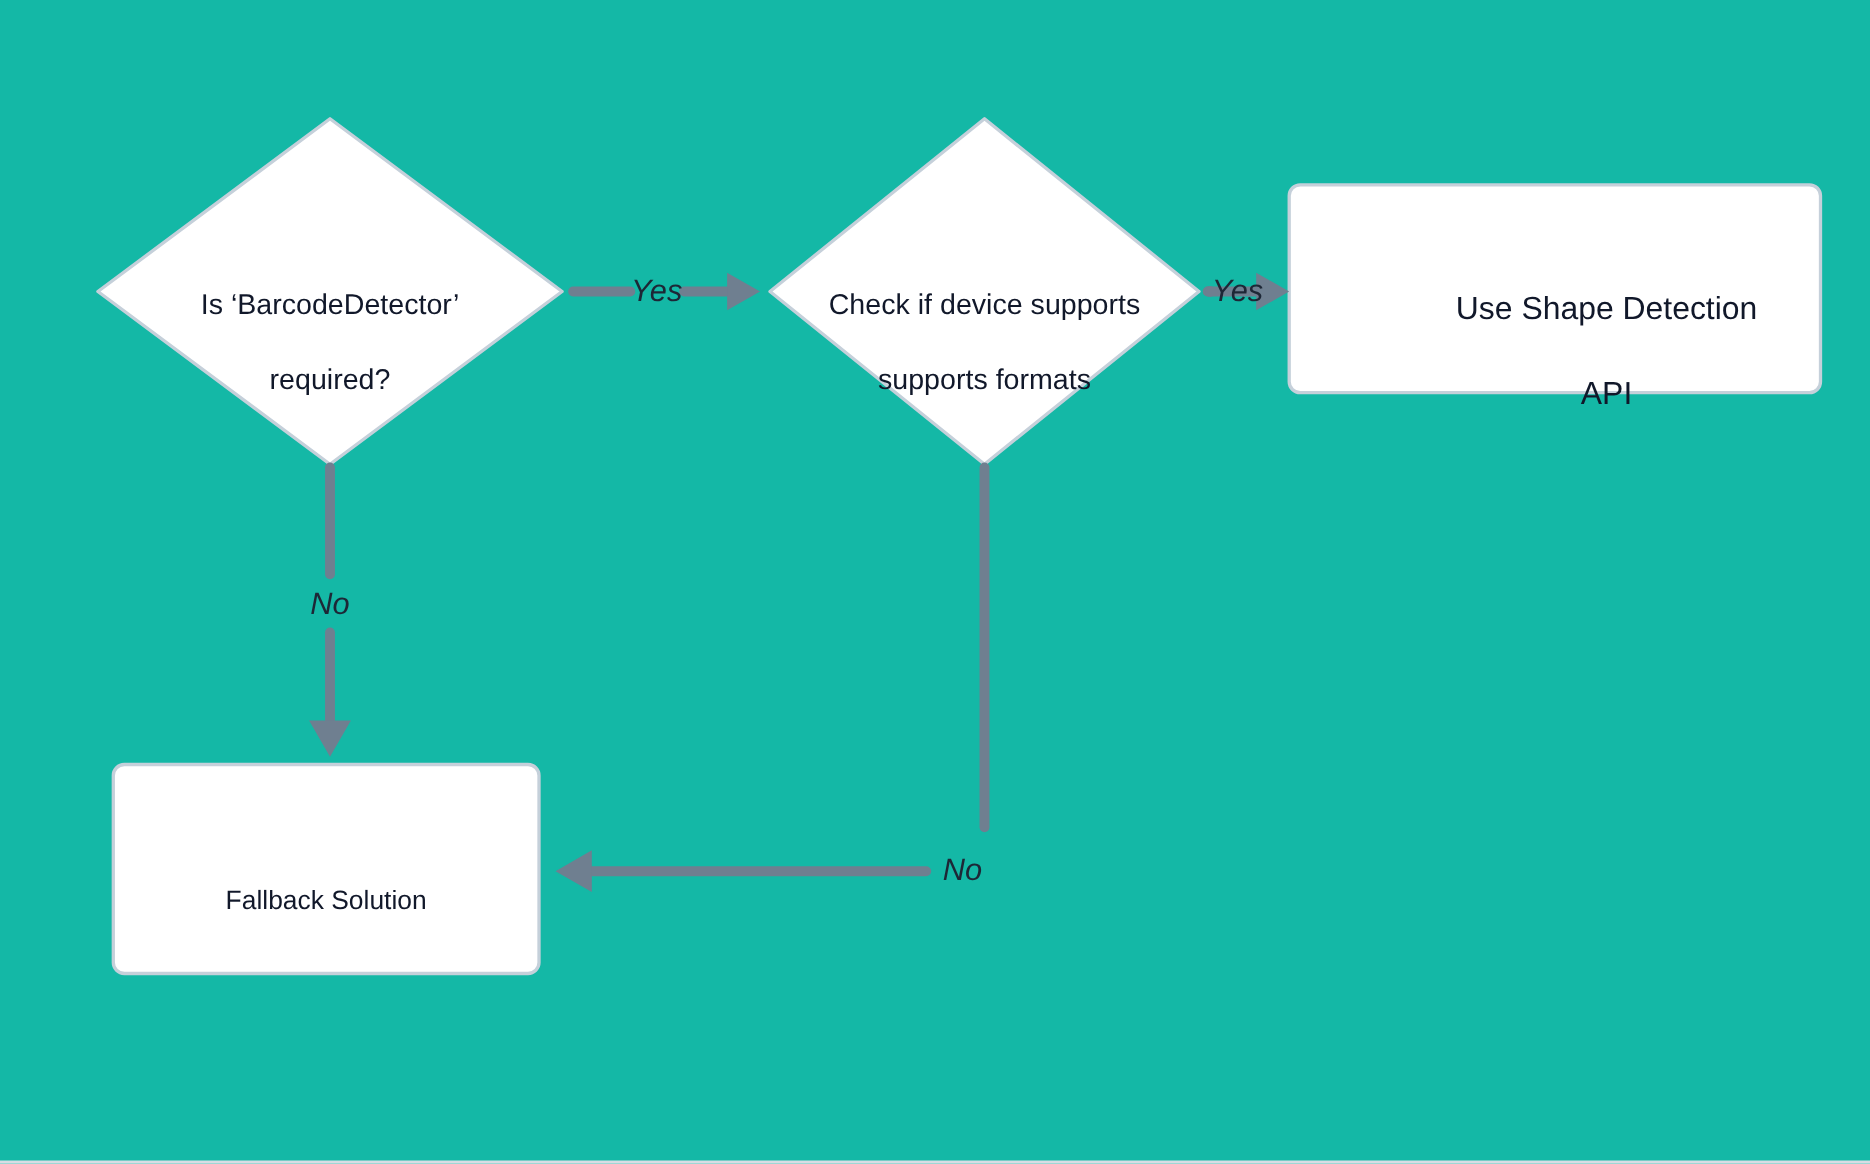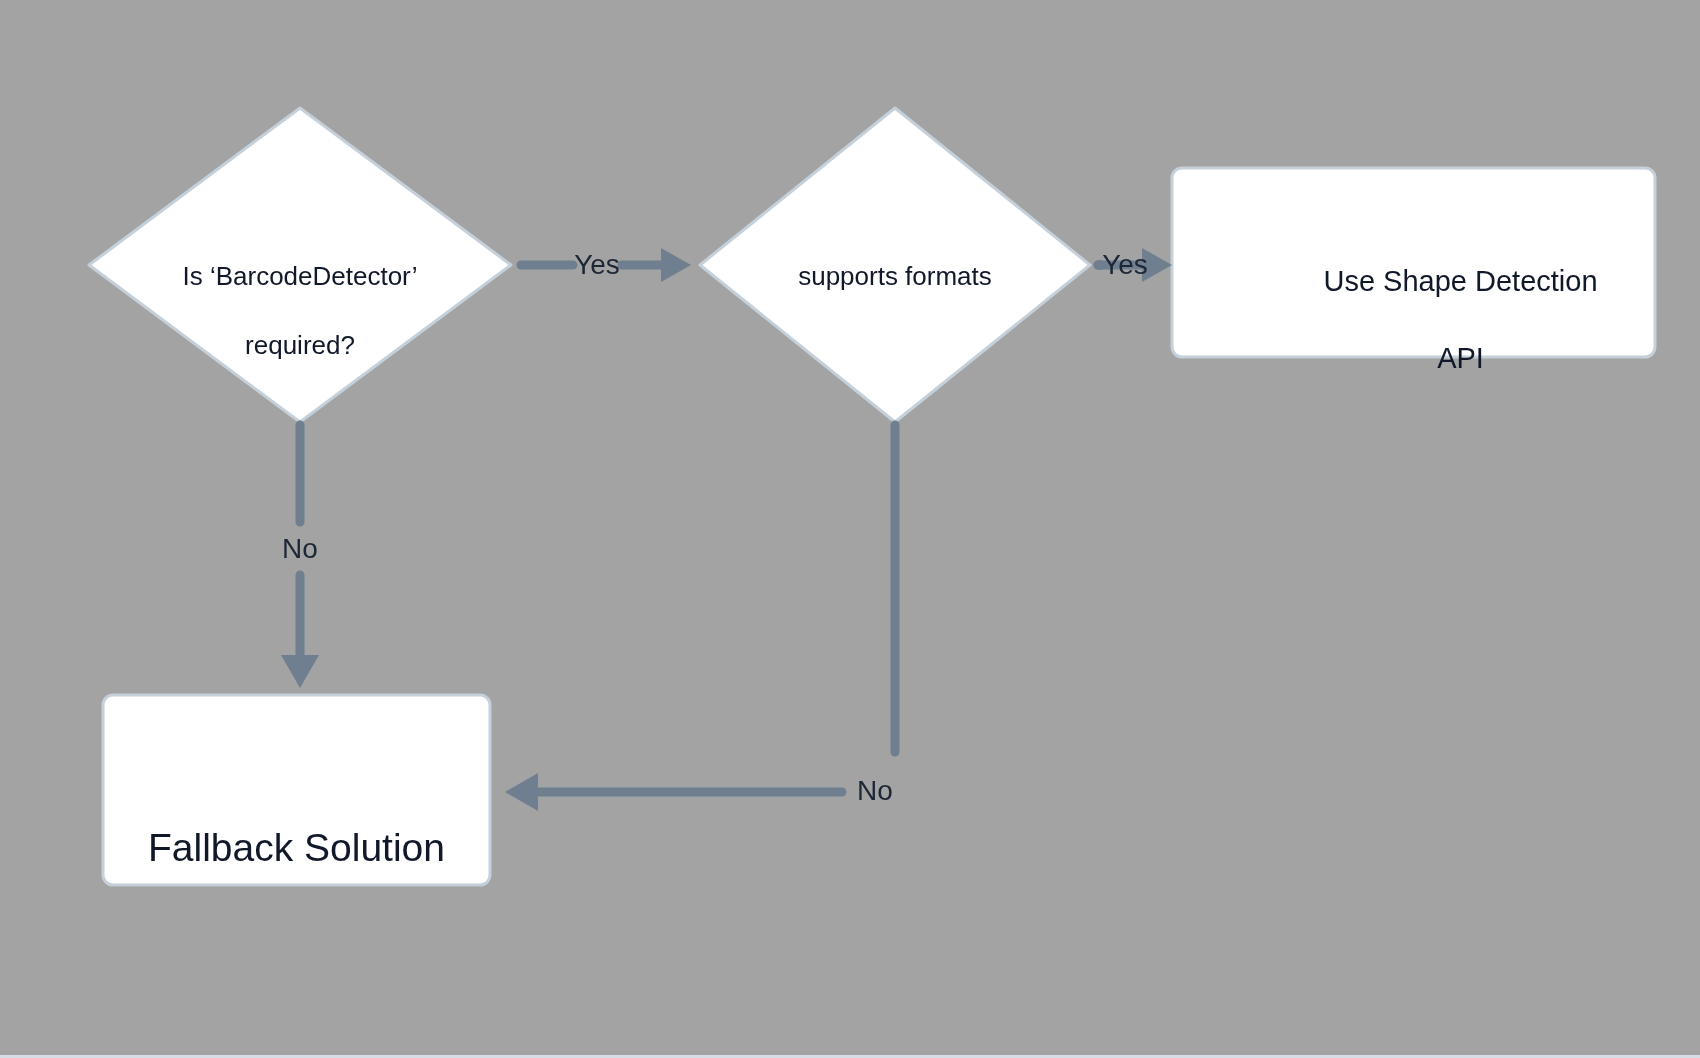--- a/index.html
+++ b/index.html
@@ -7,21 +7,21 @@
     padding: 0;
     background: #ffffff;
   }
   body {
     font-family: "Liberation Sans", sans-serif;
   }
   #canvas {
     position: relative;
     width: 1700px;
     height: 1058px;
-    background: #a3a3a3;
+    background: #14b8a6;
     overflow: hidden;
   }
   #flow-svg {
     position: absolute;
     top: 0;
     left: 0;
     width: 1700px;
     height: 1058px;
   }
   .node-label {
@@ -32,20 +32,21 @@
     white-space: pre-line;
     pointer-events: none;
     font-weight: 400;
   }
   .edge-label {
     position: absolute;
     text-align: center;
     color: #1d2736;
     line-height: 1;
     font-weight: 400;
+    font-style: italic;
   }
   .bottom-rule {
     position: absolute;
     left: 0;
     bottom: 0;
     width: 1700px;
     height: 3px;
     background: #d7dde4;
   }
 </style>
@@ -97,29 +98,30 @@
 
     </g>
   </svg>
 
   <div class="node-label" style="left:89px; top:225px; width:422px; font-size:26px;">
     <div>Is ‘BarcodeDetector’</div>
     <div>required?</div>
   </div>
 
   <div class="node-label" style="left:680px; top:225px; width:430px; font-size:26px;">
+    <div>Check if device supports</div>
     <div>supports formats</div>
   </div>
 
   <div class="node-label" style="left:1172px; top:224px; width:577px; font-size:29px;">
     <div>Use Shape Detection</div>
     <div>API</div>
   </div>
 
-  <div class="node-label" style="left:103px; top:771px; width:387px; font-size:39px;">
+  <div class="node-label" style="left:103px; top:771px; width:387px; font-size:24px;">
     <div>Fallback Solution</div>
   </div>
 
   <div class="edge-label" style="left:547px; top:251px; width:100px; font-size:28px;">Yes</div>
 
   <div class="edge-label" style="left:1075px; top:251px; width:100px; font-size:28px;">Yes</div>
 
   <div class="edge-label" style="left:250px; top:535px; width:100px; font-size:28px;">No</div>
 
   <div class="edge-label" style="left:840px; top:777px; width:70px; font-size:28px;">No</div>

